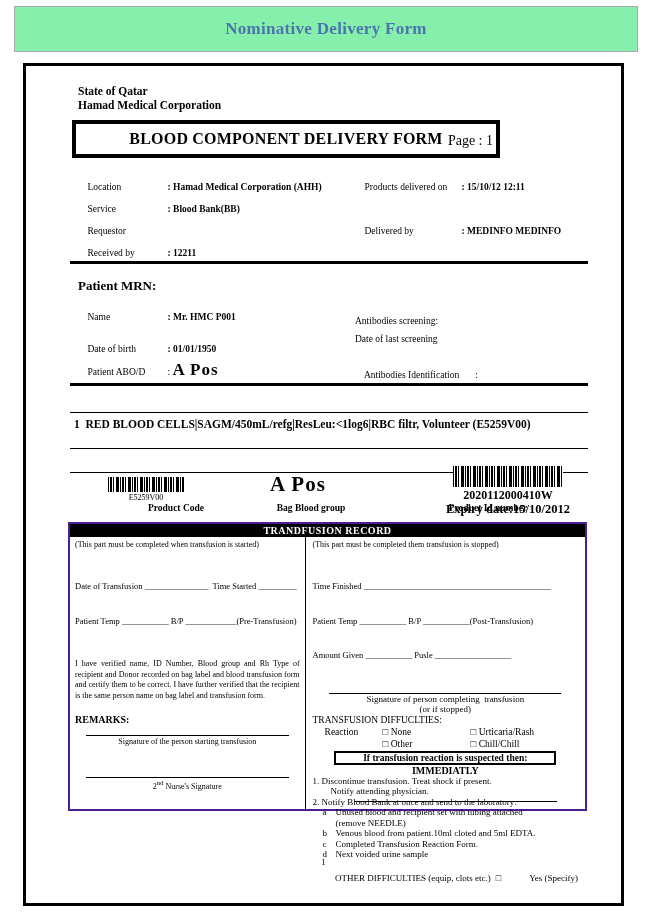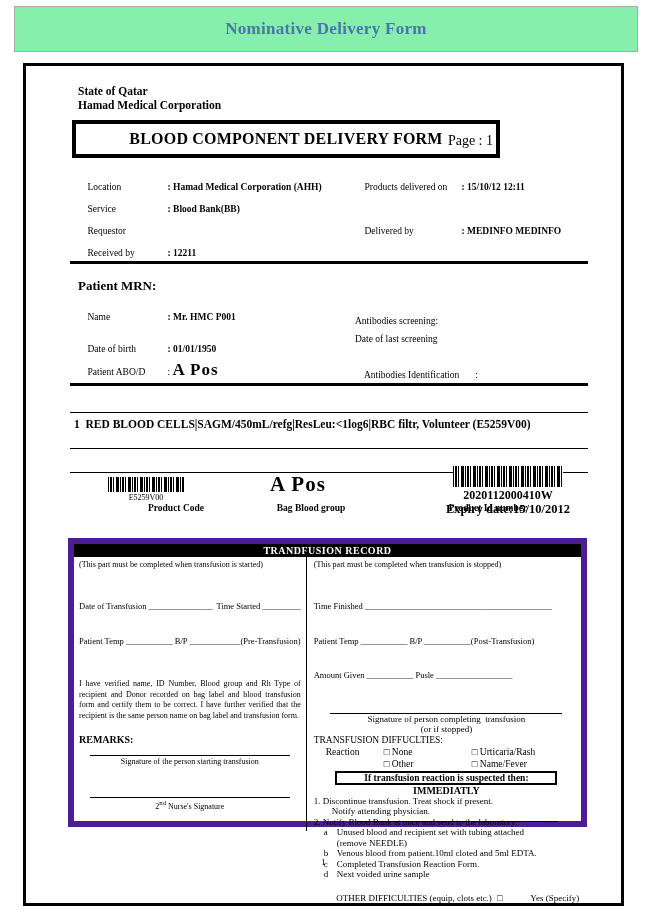--- a/index.html
+++ b/index.html
@@ -64,21 +64,21 @@
       #000 5px 6px, #fff 6px 8px, #000 8px 11px, #fff 11px 12px);
   }
   .bc1 { left: 82px; top: 411px; width: 76px; height: 15px; }
   .bc1-label { position: absolute; left: 62px; top: 427px; width: 116px; text-align: center; font-size: 8px; }
   .apos-big { position: absolute; left: 197px; top: 406px; width: 150px; text-align: center; font-size: 21px; font-weight: bold; letter-spacing: 1px; }
   .bc2 { left: 427px; top: 400px; width: 110px; height: 21px; }
   .bc2-label { position: absolute; left: 400px; top: 422px; width: 164px; text-align: center; font-size: 12px; font-weight: bold; }
   .expiry { position: absolute; left: 400px; top: 436px; width: 164px; text-align: center; font-size: 12.5px; font-weight: bold; }
 
   
-  .tbox { position: absolute; left: 42px; top: 472px; width: 519px; height: 289px; border: 6px solid #4c1d95; }
+  .tbox { position: absolute; left: 42px; top: 456px; width: 519px; height: 289px; border: 2px solid #4c1d95; }
   .tbox-header { height: 13px; background: #000; color: #fff; font-size: 10px; font-weight: bold; text-align: center; line-height: 13px; letter-spacing: .5px; }
   .tcols { display: flex; height: 274px; }
   .tleft { width: 245px; border-right: 1px solid #000; position: relative; padding: 3px 5px 0 5px; }
   .tright { flex: 1; position: relative; padding: 3px 7px 0 7px; }
 
   .tnote { font-size: 8px; }
   .trows { margin-top: 9px; font-size: 8.5px; line-height: 11.5px; white-space: pre; }
   .trow-indent { padding-left: 98px; }
   .verify { margin-top: 9px; font-size: 8px; line-height: 10.5px; text-align: justify; }
   .remarks { margin-top: 13px; font-size: 10px; font-weight: bold; }
@@ -194,37 +194,37 @@
         </div>
         <div class="verify">I have verified name, ID Number, Blood group and Rh Type of recipient and Donor recorded on bag label and blood transfusion form and certify them to be correct. I have further verified that the recipient is the same person name on bag label and transfusion form.</div>
         <div class="remarks">REMARKS:</div>
         <div class="sigline sig1">Signature of the person starting transfusion</div>
         <div class="sigline sig2">
           <span>2</span><sup>nd</sup><span> Nurse's Signature</span>
         </div>
       </div>
 
       <div class="tright">
-        <div class="tnote">(This part must be completed when transfusion is stopped)</div>
+        <div class="tnote">(This part must be completed them transfusion is stopped)</div>
         <div class="trows">
           <div>Time Finished ____________________________________________</div>
           <div>Patient Temp ___________ B/P ___________(Post-Transfusion)</div>
           <div>Amount Given ___________ Pusle __________________</div>
         </div>
         <div class="sigblock">
           <div class="sigrule"></div>
           <div class="siglabel">Signature of person completing  transfusion</div>
           <div class="siglabel2">(or if stopped)</div>
         </div>
         <div class="difficulties">TRANSFUSION DIFFUCLTIES:</div>
         <div class="reactrow">
           <span class="r-lbl">Reaction</span><span class="r-opt1"><span>□</span> <span>None</span></span><span><span>□</span> <span>Urticaria/Rash</span></span>
         </div>
         <div class="reactrow">
-          <span class="r-lbl"></span><span class="r-opt1"><span>□</span> <span>Other</span></span><span><span>□</span> <span>Name/Fever</span></span>
+          <span class="r-lbl"></span><span class="r-opt1"><span>□</span> <span>Other</span></span><span><span>□</span> <span>Chill/Chill</span></span>
         </div>
         <div class="suspect-box">If transfusion reaction is suspected then:</div>
         <div class="immediately">IMMEDIATLY</div>
         <div class="steps">
           <div>1. Discontinue transfusion. Treat shock if present.</div>
           <div class="step-indent">Notify attending physician.</div>
           <div>2. Notify Blood Bank at once and send to the laboratory:</div>
           <div class="subitem">
               <span class="sub-k">a</span>
               <span class="sub-t">Unused blood and recipient set with tubing attached</span>

